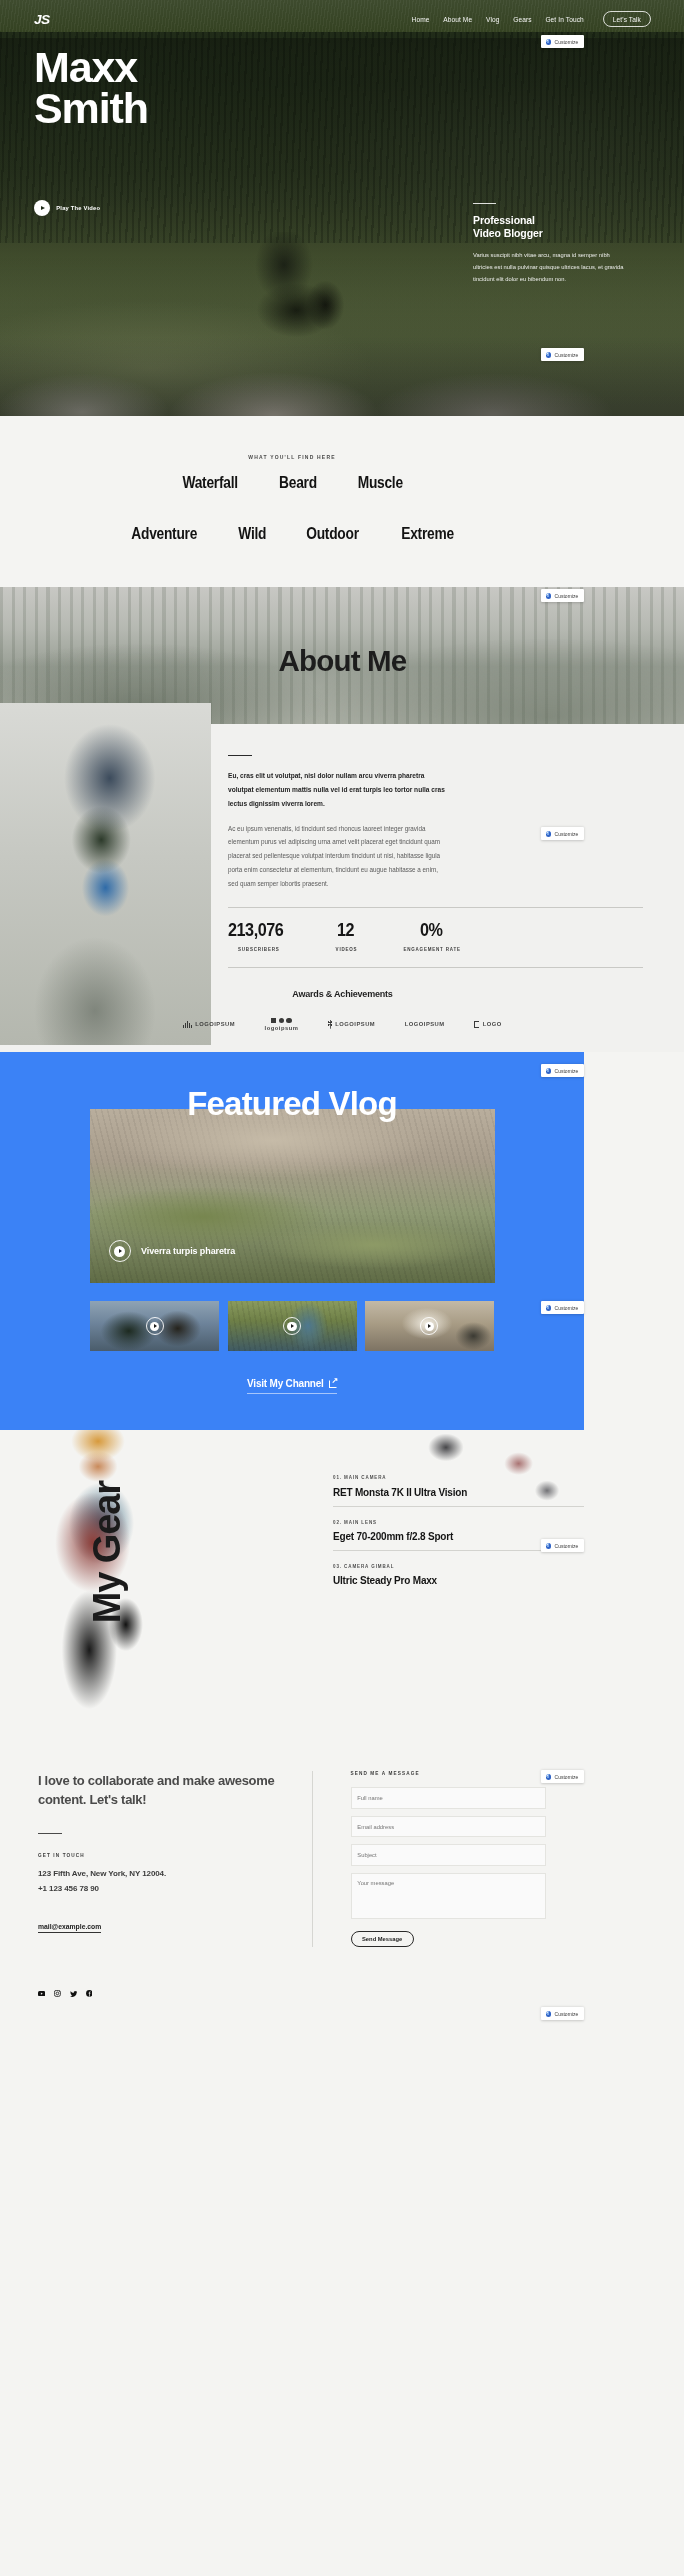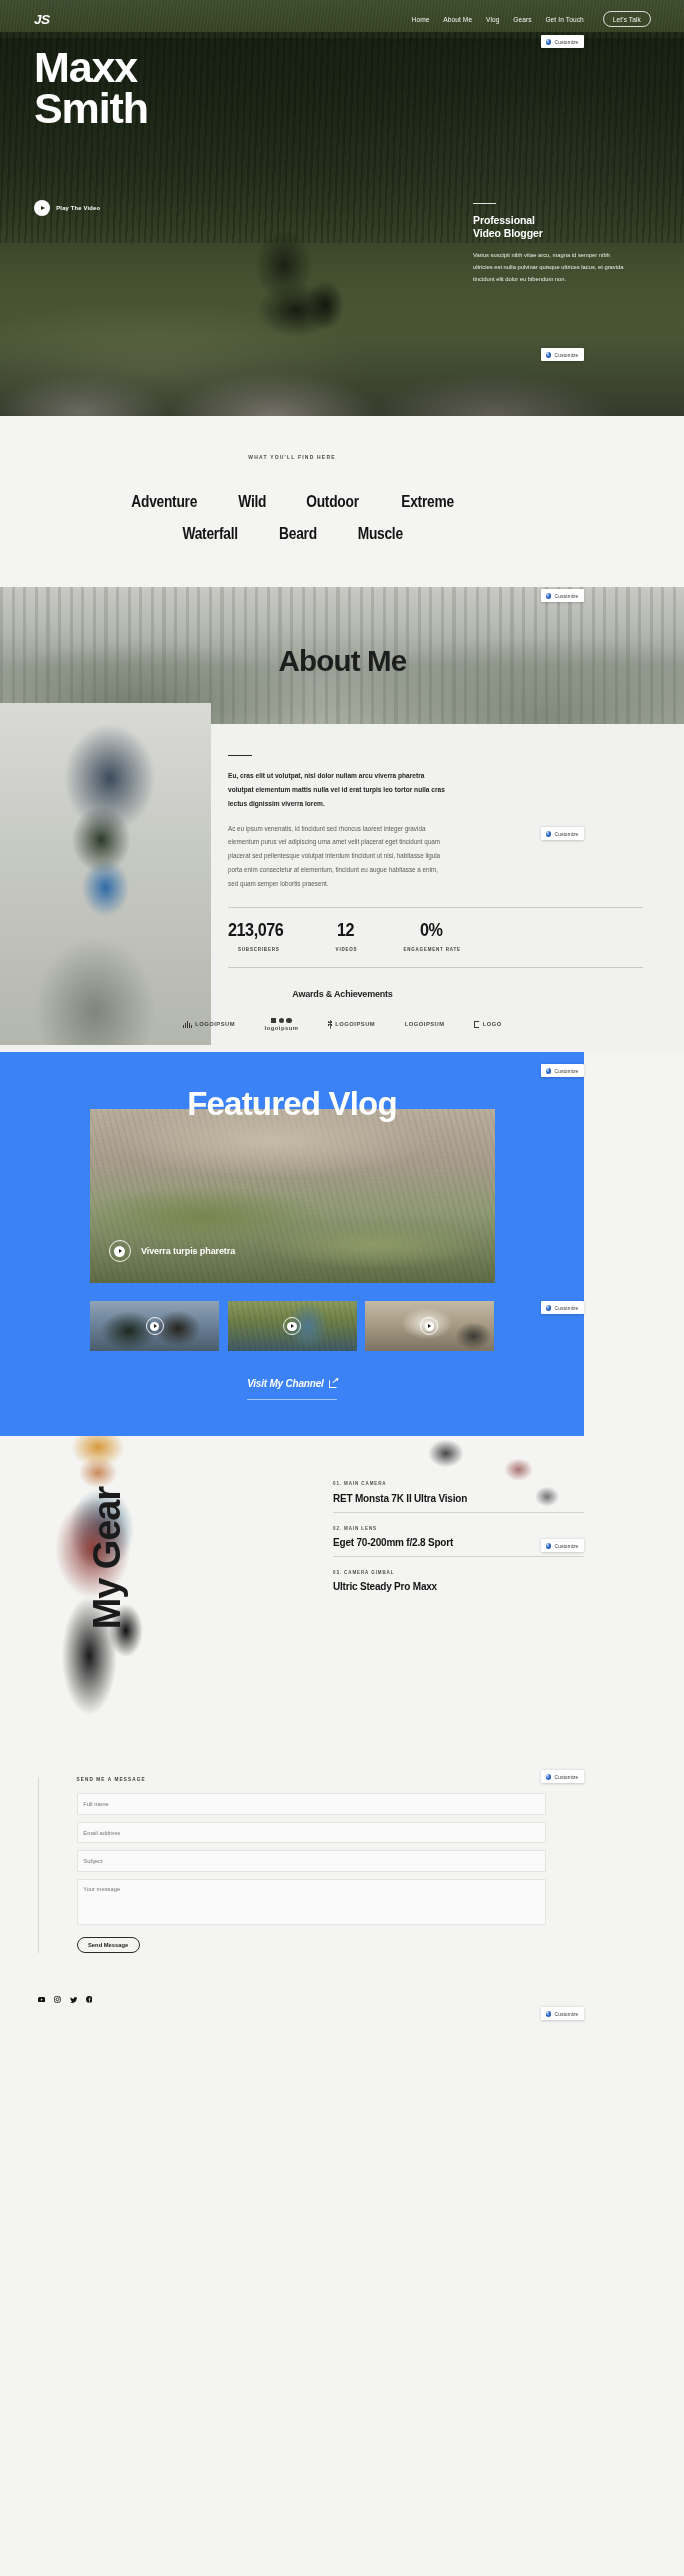--- a/index.html
+++ b/index.html
@@ -258,22 +258,22 @@
                radial-gradient(ellipse 20% 40% at 84% 70%, #3b3a33, transparent 70%); }
   .thumb .play-ring { position:absolute; left:50%; top:50%; transform:translate(-50%,-50%); z-index:3; width:18px; height:18px; }
   .thumb .play-ring .dot { width:9.5px; height:9.5px; }
   .thumb .play-ring .dot::after { border-left-width:3.2px; border-top-width:2.1px; border-bottom-width:2.1px; }
 
   .visit {
     text-align:center; margin-top:27px;
   }
   .visit a {
     color:#fff; font-size:10px; font-weight:bold; text-decoration:none;
-    border-bottom:1.1px solid rgba(255,255,255,.55); padding-bottom:10px;
-    display:inline-flex; align-items:center; gap:5.3px; letter-spacing:-0.2px;font-style:italic;
+    border-bottom:1.1px solid rgba(255,255,255,.55); padding-bottom:4px;
+    display:inline-flex; align-items:center; gap:5.3px; letter-spacing:-0.2px;
   }
   .ext-icon { width:8px; height:8px; position:relative; display:inline-block; }
   .ext-icon::before { content:""; position:absolute; left:0; bottom:0; width:5.8px; height:5.8px; border:1.1px solid #fff; border-top-color:transparent; border-right-color:transparent; }
   .ext-icon::after { content:"↗"; position:absolute; right:-1.1px; top:-3.2px; font-size:8px; color:#fff; line-height:1; }
 
   
   .gear { position:relative; background:#f4f4f2; height:311px; overflow:hidden; }
   .gear-photo {
     position:absolute; left:10.5px; top:-14.8px; width:174px; height:316px;
     background:
@@ -397,30 +397,30 @@
       <div class="hero-sub">
         <div>Professional</div>
         <div>Video Blogger</div>
       </div>
       <p class="hero-para">Varius suscipit nibh vitae arcu, magna id semper nibh ultricies est nulla pulvinar quisque ultrices lacus, et gravida tincidunt elit dolor eu bibendum non.</p>
     </div>
   </section>
 
   <section class="find">
     <div class="eyebrow">WHAT YOU'LL FIND HERE</div>
+    <div class="tag-row tag-row-2">
+      <span class="tag">Waterfall</span>
+      <span class="tag">Beard</span>
+      <span class="tag">Muscle</span>
+    </div>
     <div class="tag-row tag-row-1">
       <span class="tag">Adventure</span>
       <span class="tag">Wild</span>
       <span class="tag">Outdoor</span>
       <span class="tag">Extreme</span>
-    </div>
-    <div class="tag-row tag-row-2">
-      <span class="tag">Waterfall</span>
-      <span class="tag">Beard</span>
-      <span class="tag">Muscle</span>
     </div>
   </section>
 
   <section class="about">
     <div class="about-hero-img"></div>
     <h2 class="about-title">About Me</h2>
 
     <div class="about-body">
       <div class="about-photo"></div>
 
@@ -540,20 +540,28 @@
       </div>
       <div class="gear-item">
         <div class="gear-idx">03. CAMERA GIMBAL</div>
         <div class="gear-name">Ultric Steady Pro Maxx</div>
       </div>
     </div>
   </section>
 
   <section class="contact">
     <div class="contact-grid">
+      <div class="contact-left">
+        <h3 class="contact-h">I love to collaborate and make awesome content. Let's talk!</h3>
+        <div class="contact-rule"></div>
+        <div class="contact-eyebrow">GET IN TOUCH</div>
+        <div class="contact-addr">123 Fifth Ave, New York, NY 12004.</div>
+        <div class="contact-addr">+1 123 456 78 90</div>
+        <a href="#" class="contact-mail">mail@example.com</a>
+      </div>
 
       <div class="contact-divider"></div>
 
       <div class="contact-right">
         <div class="form-eyebrow">SEND ME A MESSAGE</div>
         <input class="fld" type="text" placeholder="Full name" style="">
         <input class="fld" type="email" placeholder="Email address" style="">
         <input class="fld" type="text" placeholder="Subject" style="">
         <textarea class="fld msg" placeholder="Your message" style=""></textarea>
         <button class="send-btn">Send Message</button>

